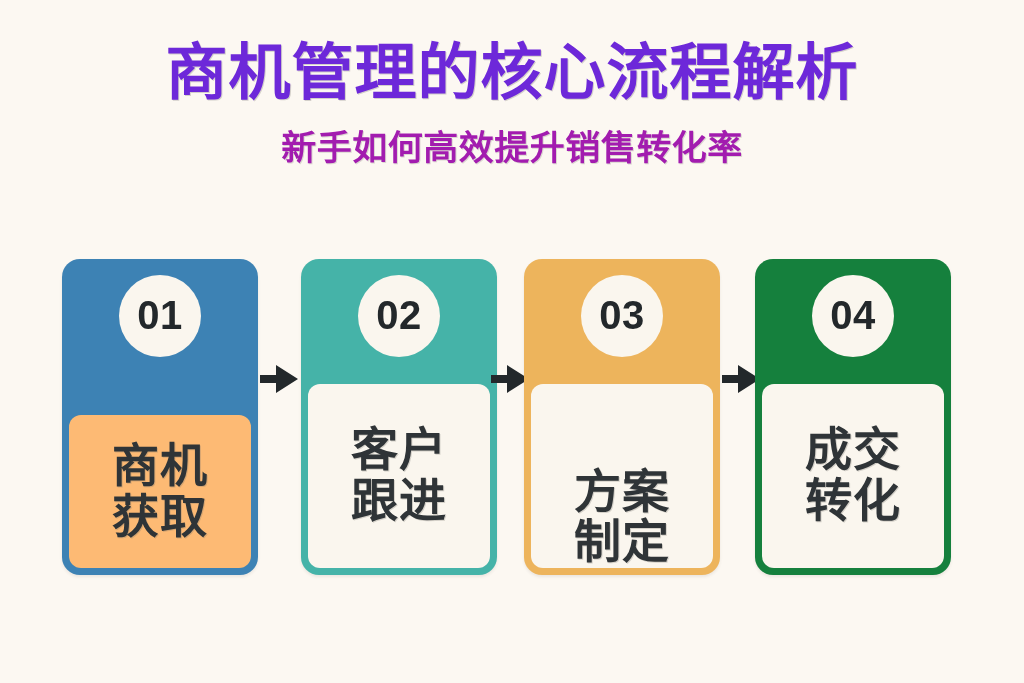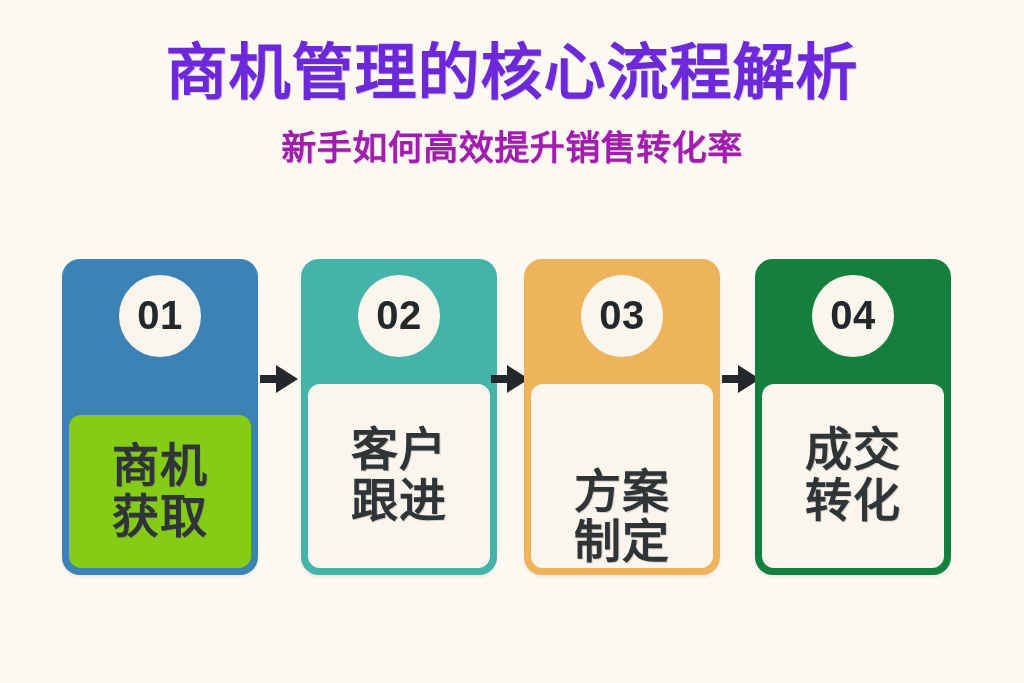--- a/index.html
+++ b/index.html
@@ -143,21 +143,21 @@
     <h1 class="main-title">商机管理的核心流程解析</h1>
     <h2 class="sub-title">新手如何高效提升销售转化率</h2>
   </div>
 
   <div class="flow">
 
     <div class="step-card s1" style="background: rgb(61, 130, 180);">
       <div class="num-circle" style="background: rgb(250, 246, 238);">
         <span class="num">01</span>
       </div>
-      <div class="panel" style="background: #84cc16; margin-top: 31px;">
+      <div class="panel" style="background: #fdba74; margin-top: 31px;">
         <span class="panel-label">商机
 获取</span>
       </div>
     </div>
 
     <div class="arrow a1">
       <svg width="40" height="36" viewBox="0 0 40 36" aria-hidden="true">
         <path d="M0 14 H16 V4 L38 18 L16 32 V22 H0 Z" fill="#23282B"></path>
       </svg>
     </div>

